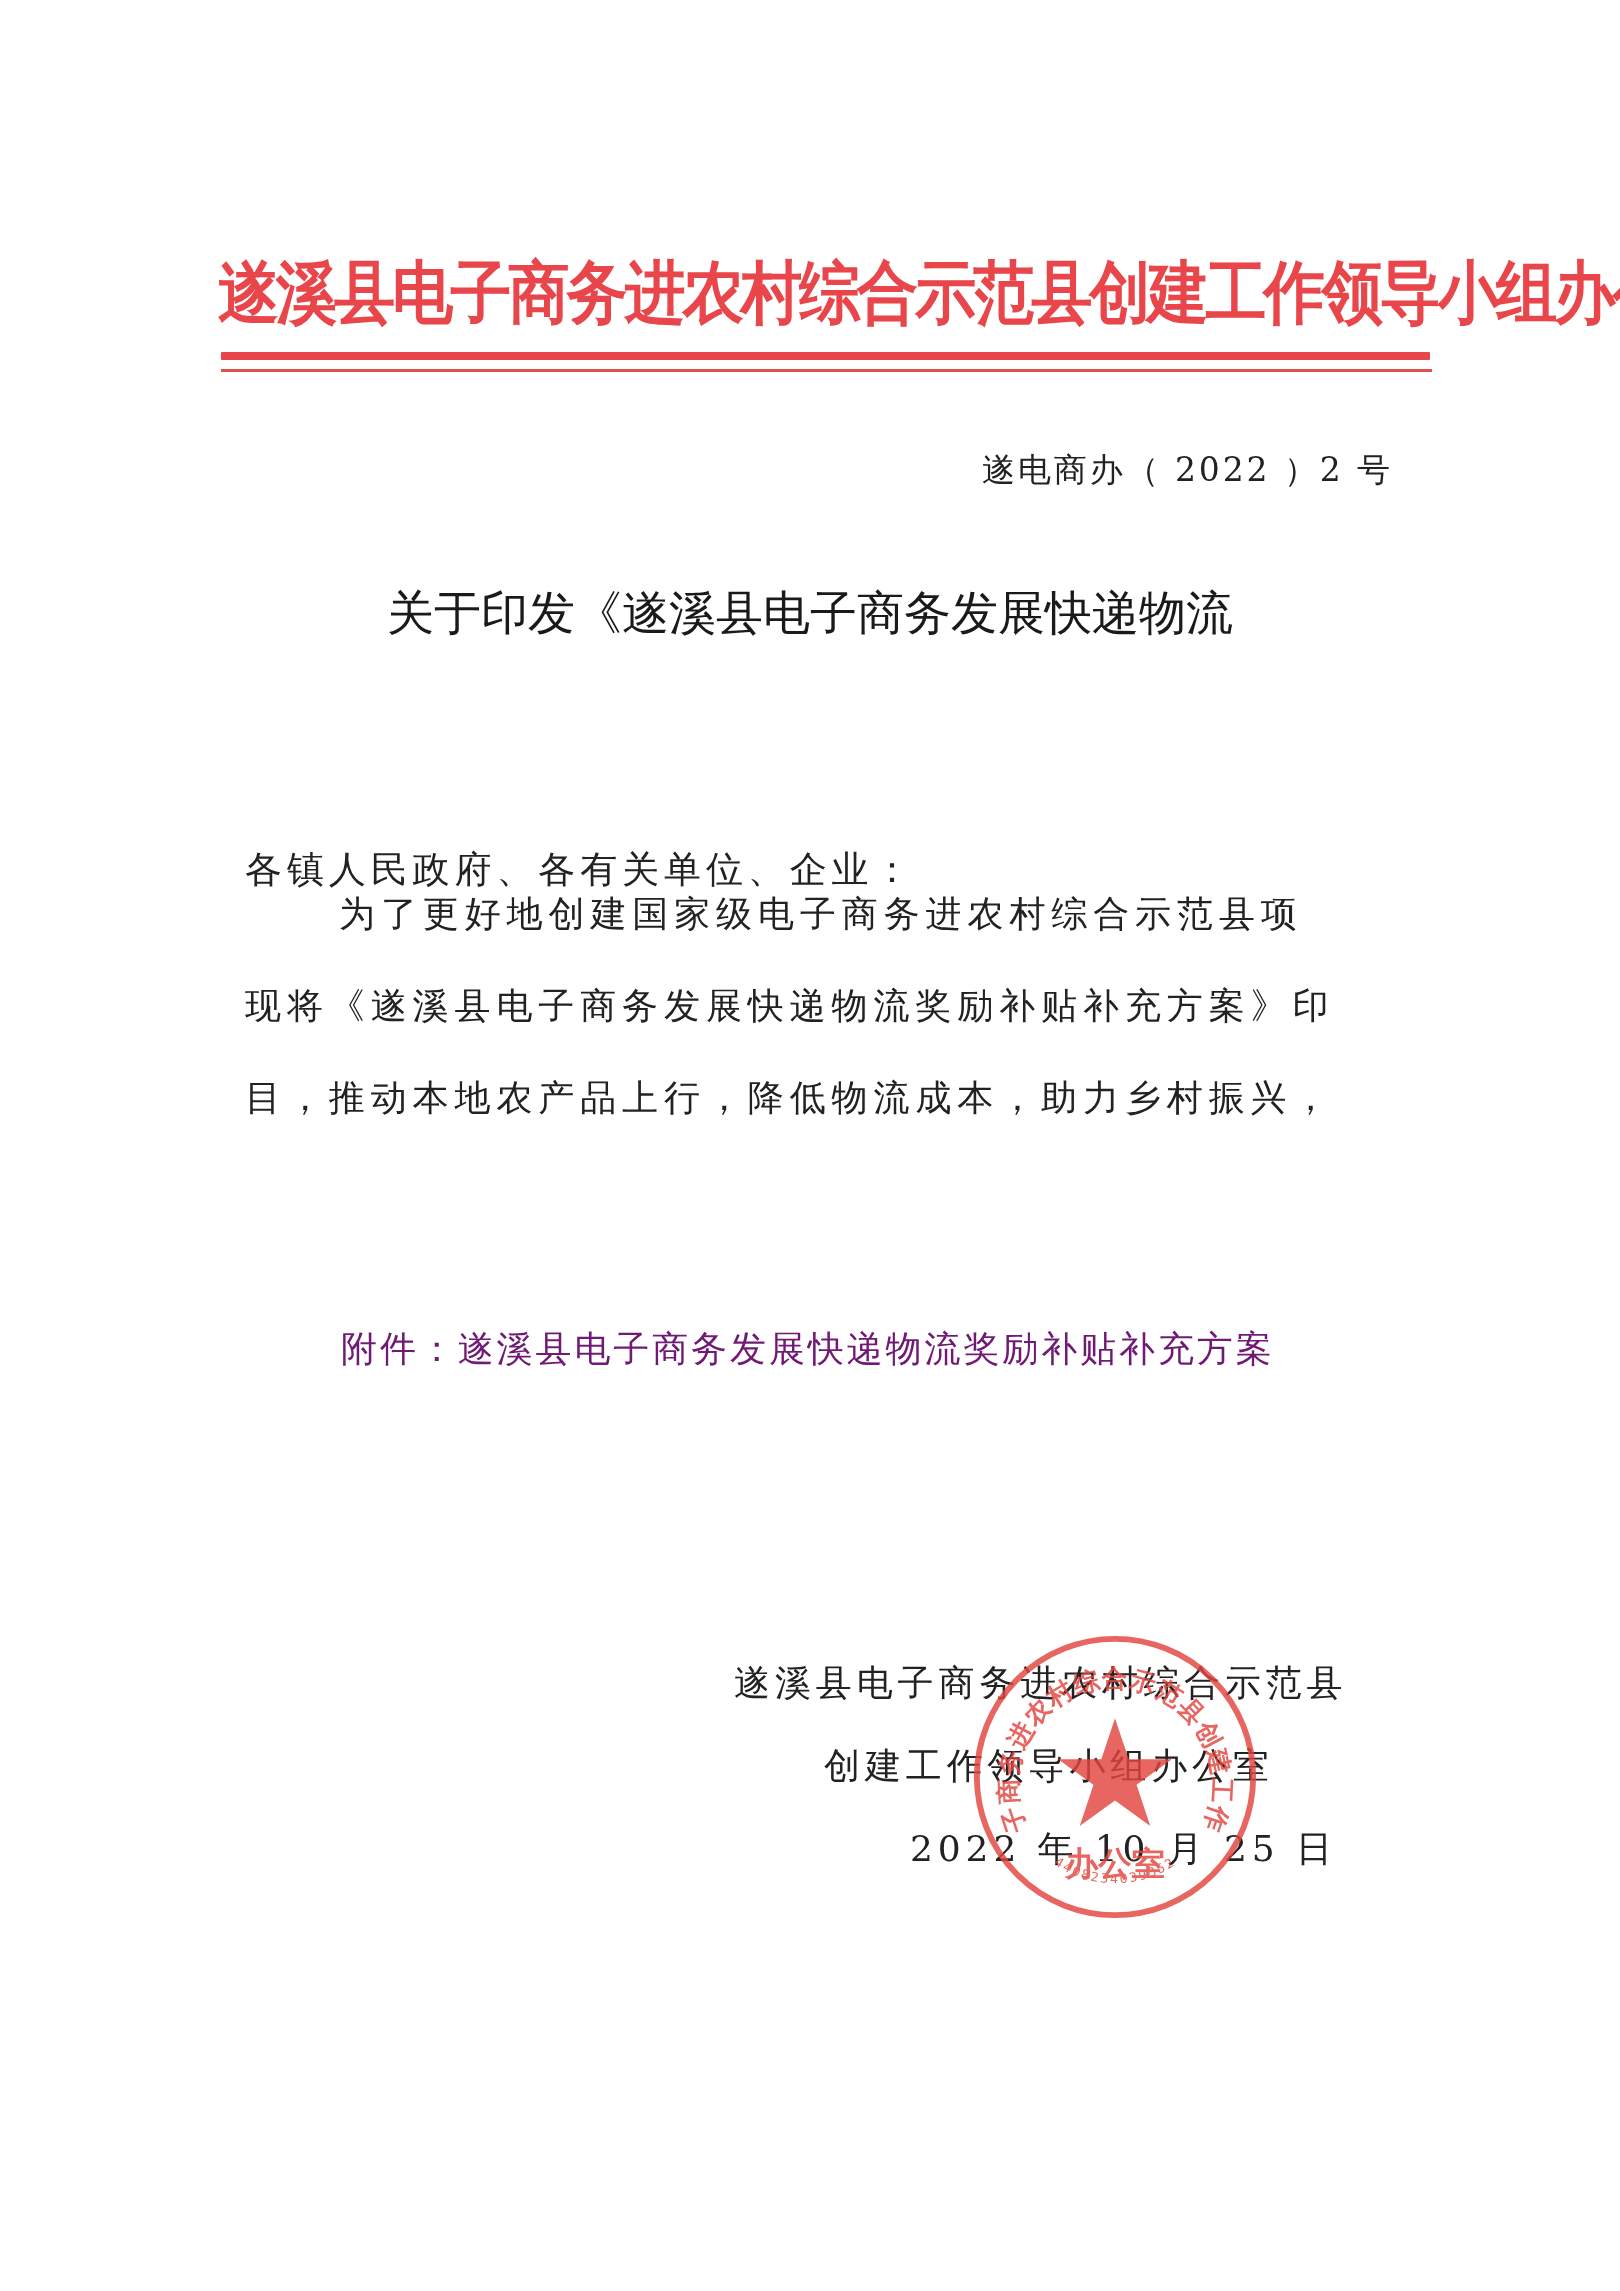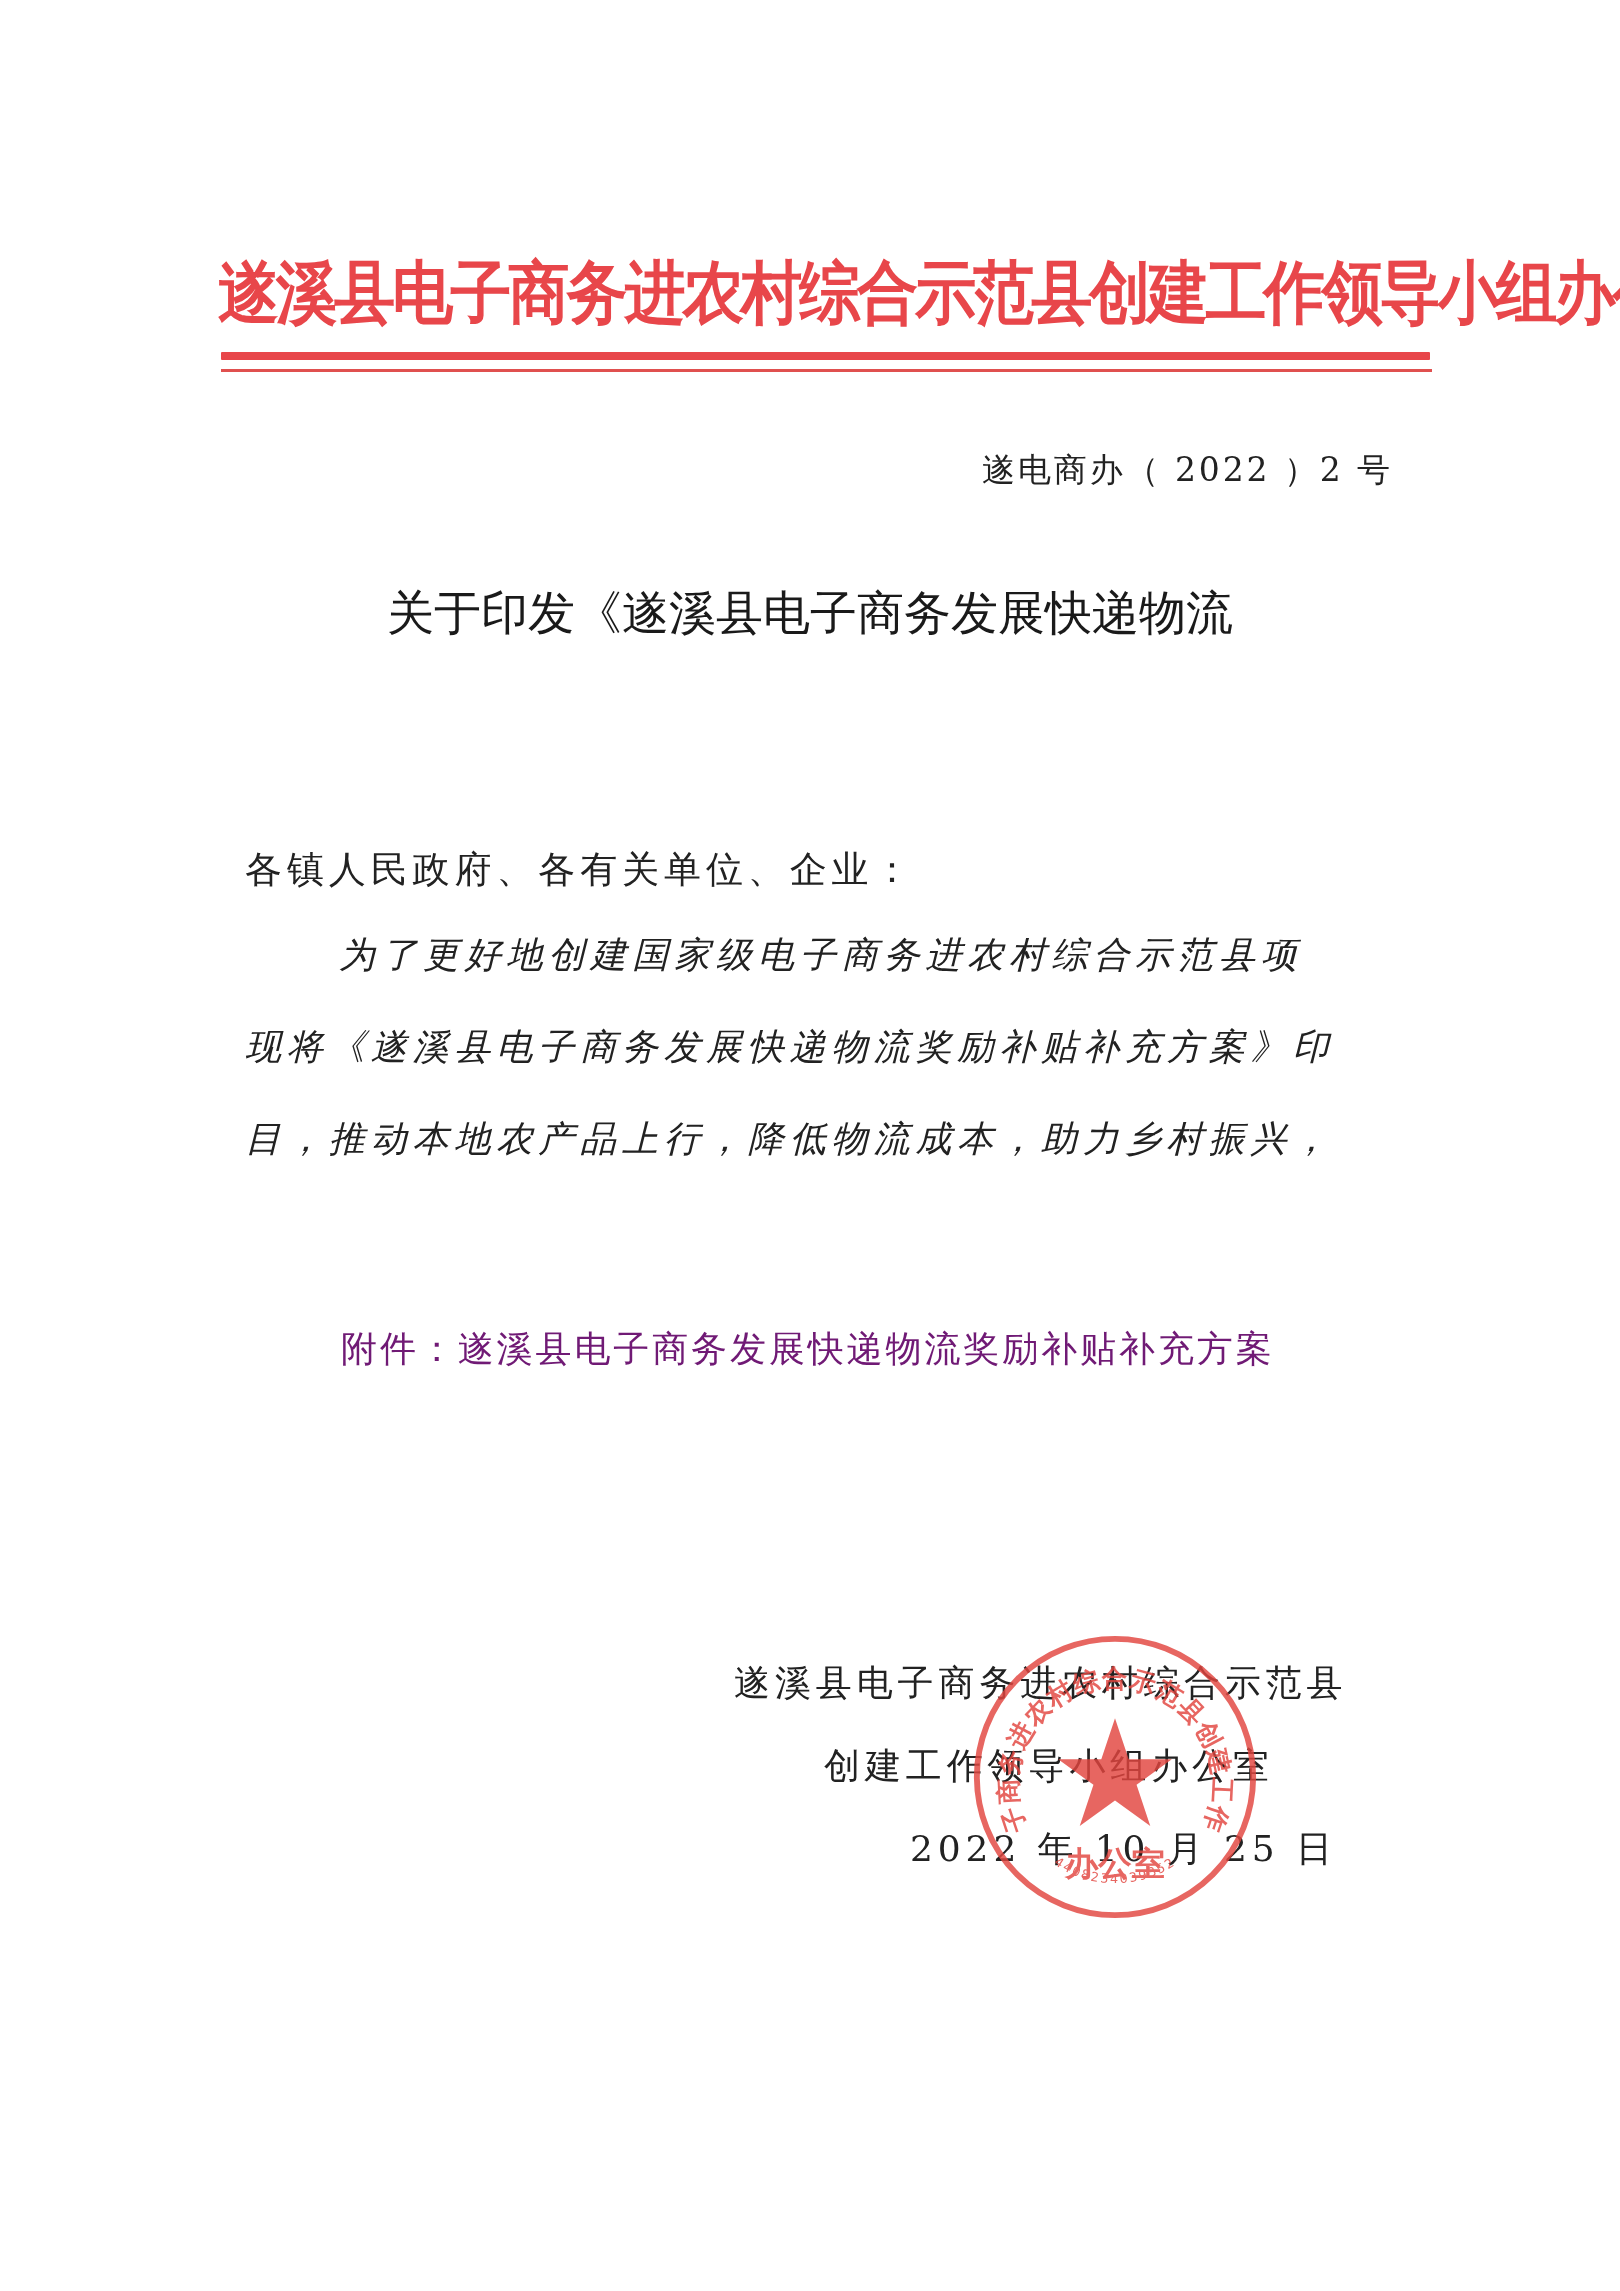--- a/index.html
+++ b/index.html
@@ -54,21 +54,21 @@
   <div class="rule-thin"></div>
 
   <div class="doc-number">遂电商办（ 2022 ）2 号</div>
 
   <div class="notice-title">
     <div>关于印发《遂溪县电子商务发展快递物流</div>
   </div>
 
   <div class="body-text salutation">各镇人民政府、各有关单位、企业：</div>
 
-  <div class="para" style="top: 909px; font-style: italic;">
+  <div class="para" style="top: 868px;">
     <div class="line indent">为了更好地创建国家级电子商务进农村综合示范县项</div>
     <div class="line">现将《遂溪县电子商务发展快递物流奖励补贴补充方案》印</div>
     <div class="line">目，推动本地农产品上行，降低物流成本，助力乡村振兴，</div>
   </div>
 
   <div class="attachment">附件：遂溪县电子商务发展快递物流奖励补贴补充方案</div>
 
   <div class="sign sign-org1">遂溪县电子商务进农村综合示范县</div>
   <div class="sign sign-org2">创建工作领导小组办公室</div>
   <div class="sign sign-date">2022 年 10 月 25 日</div>

